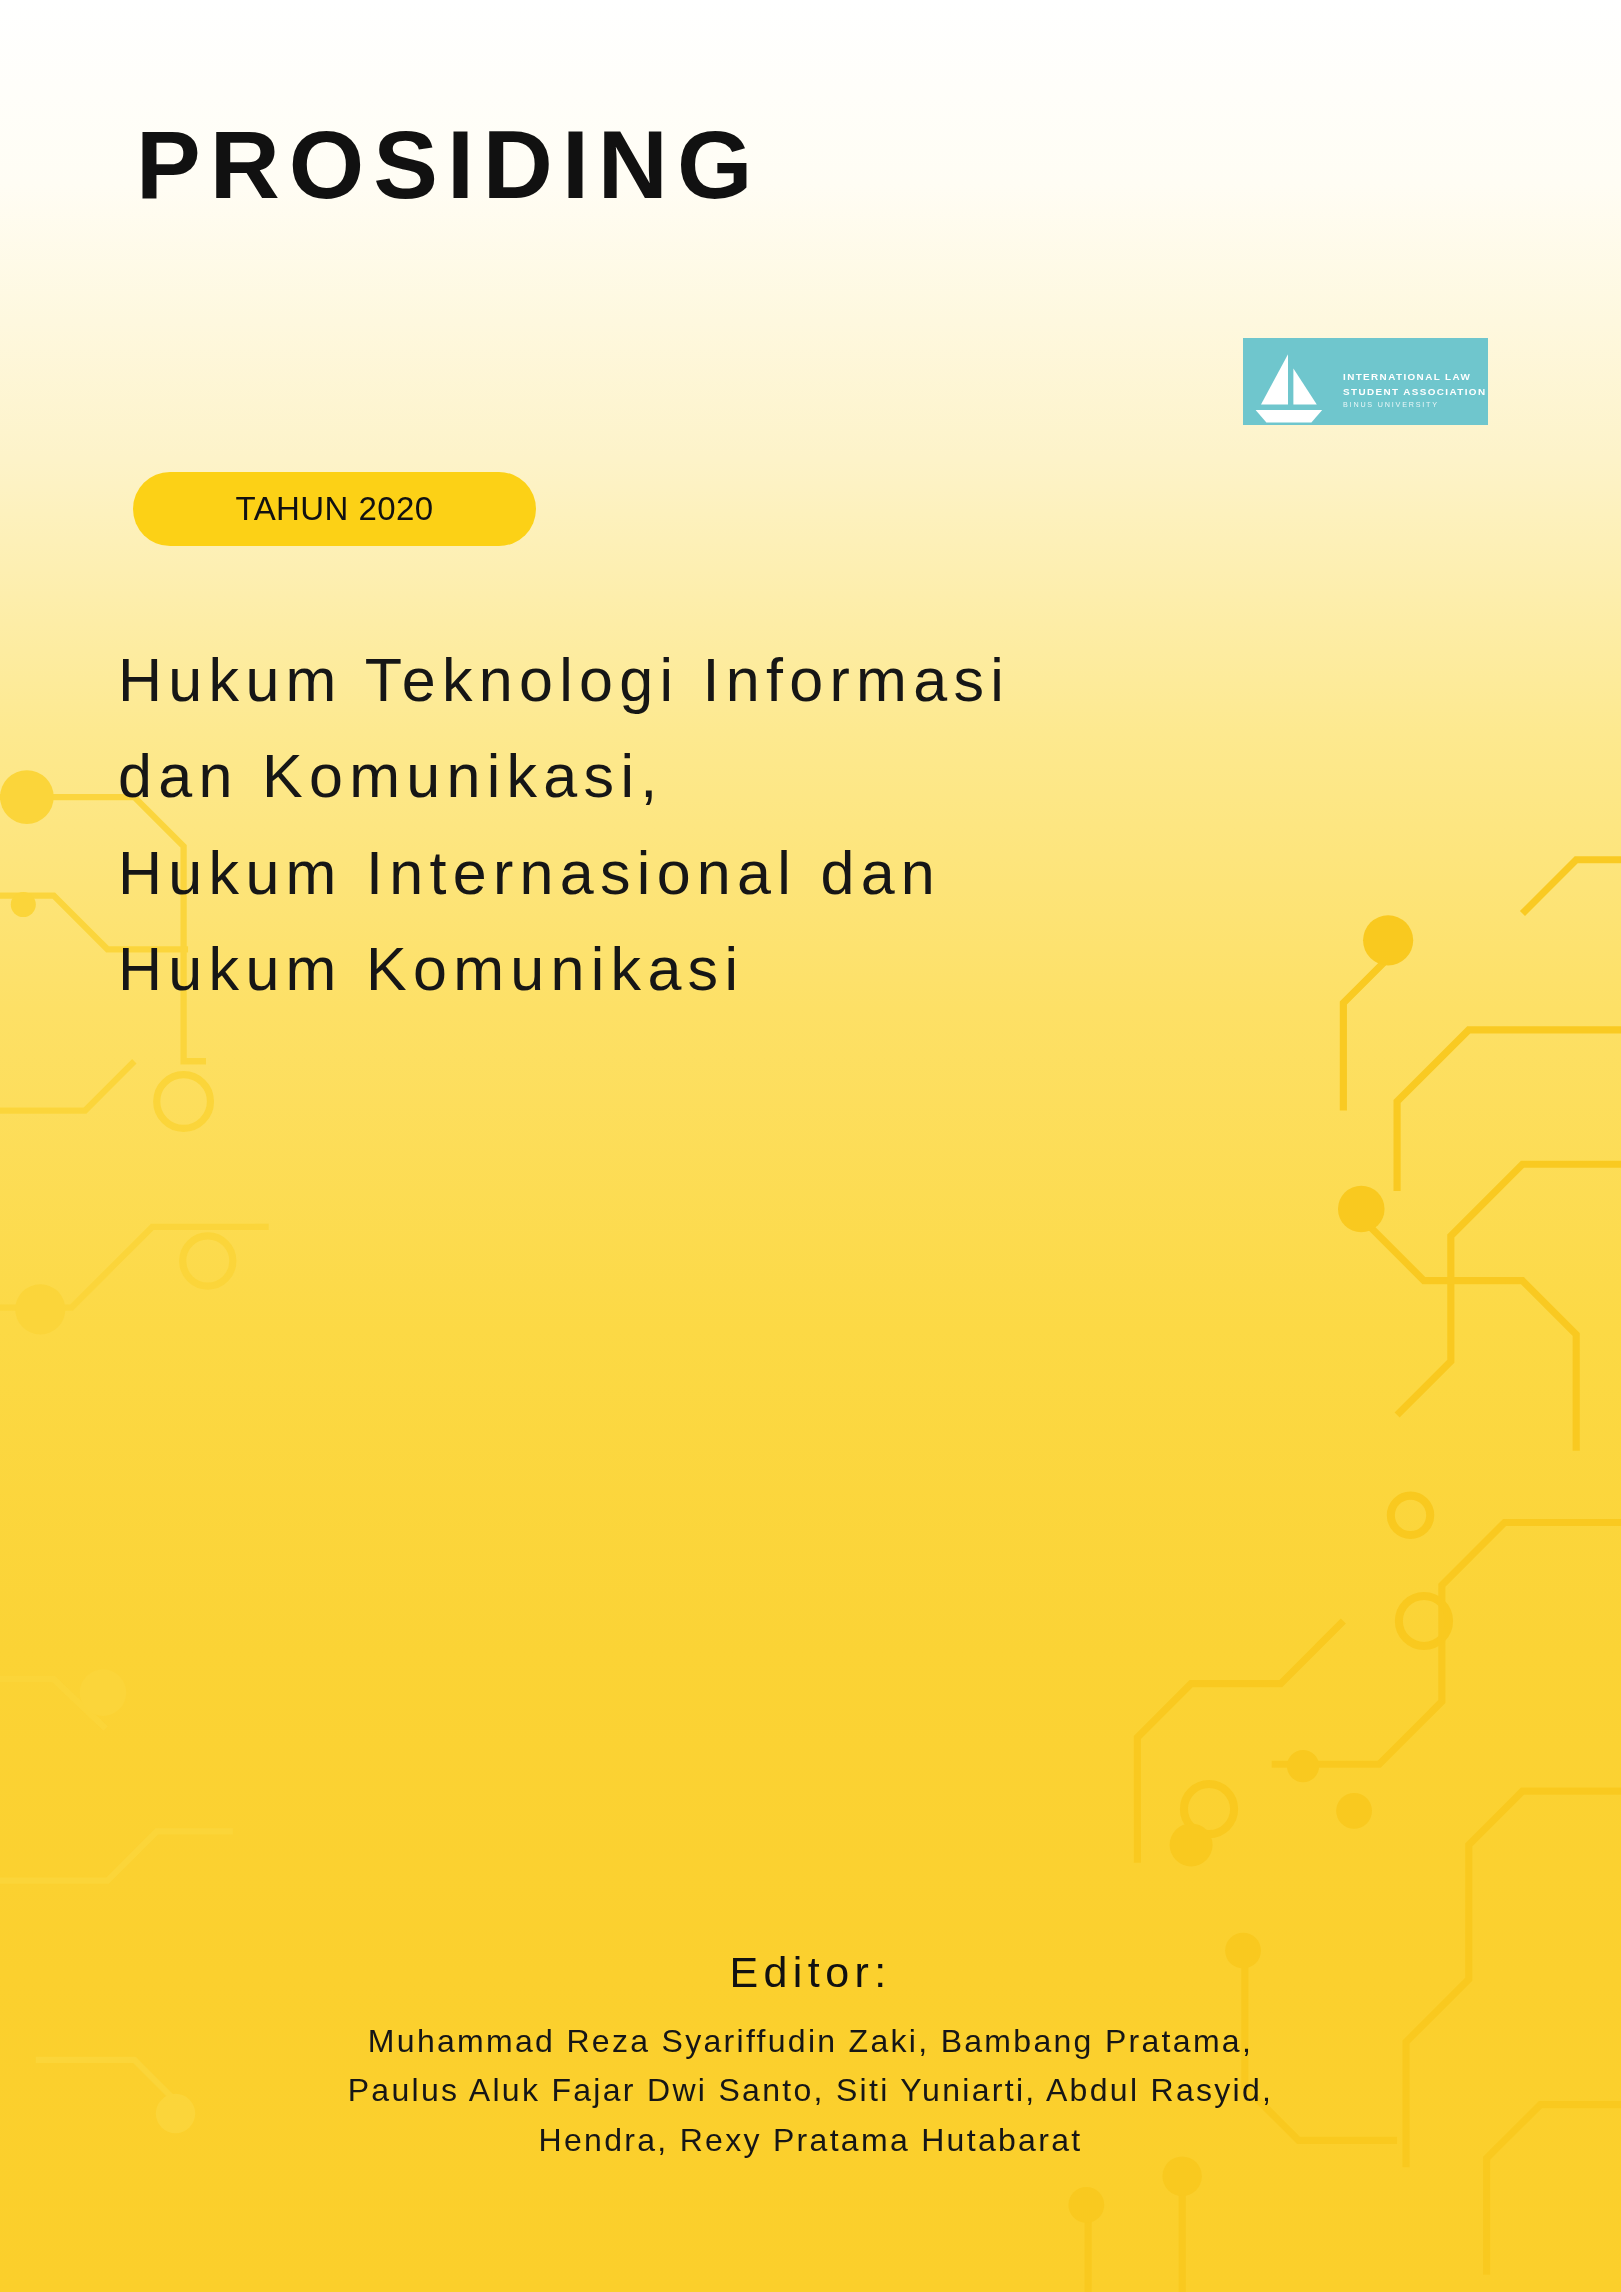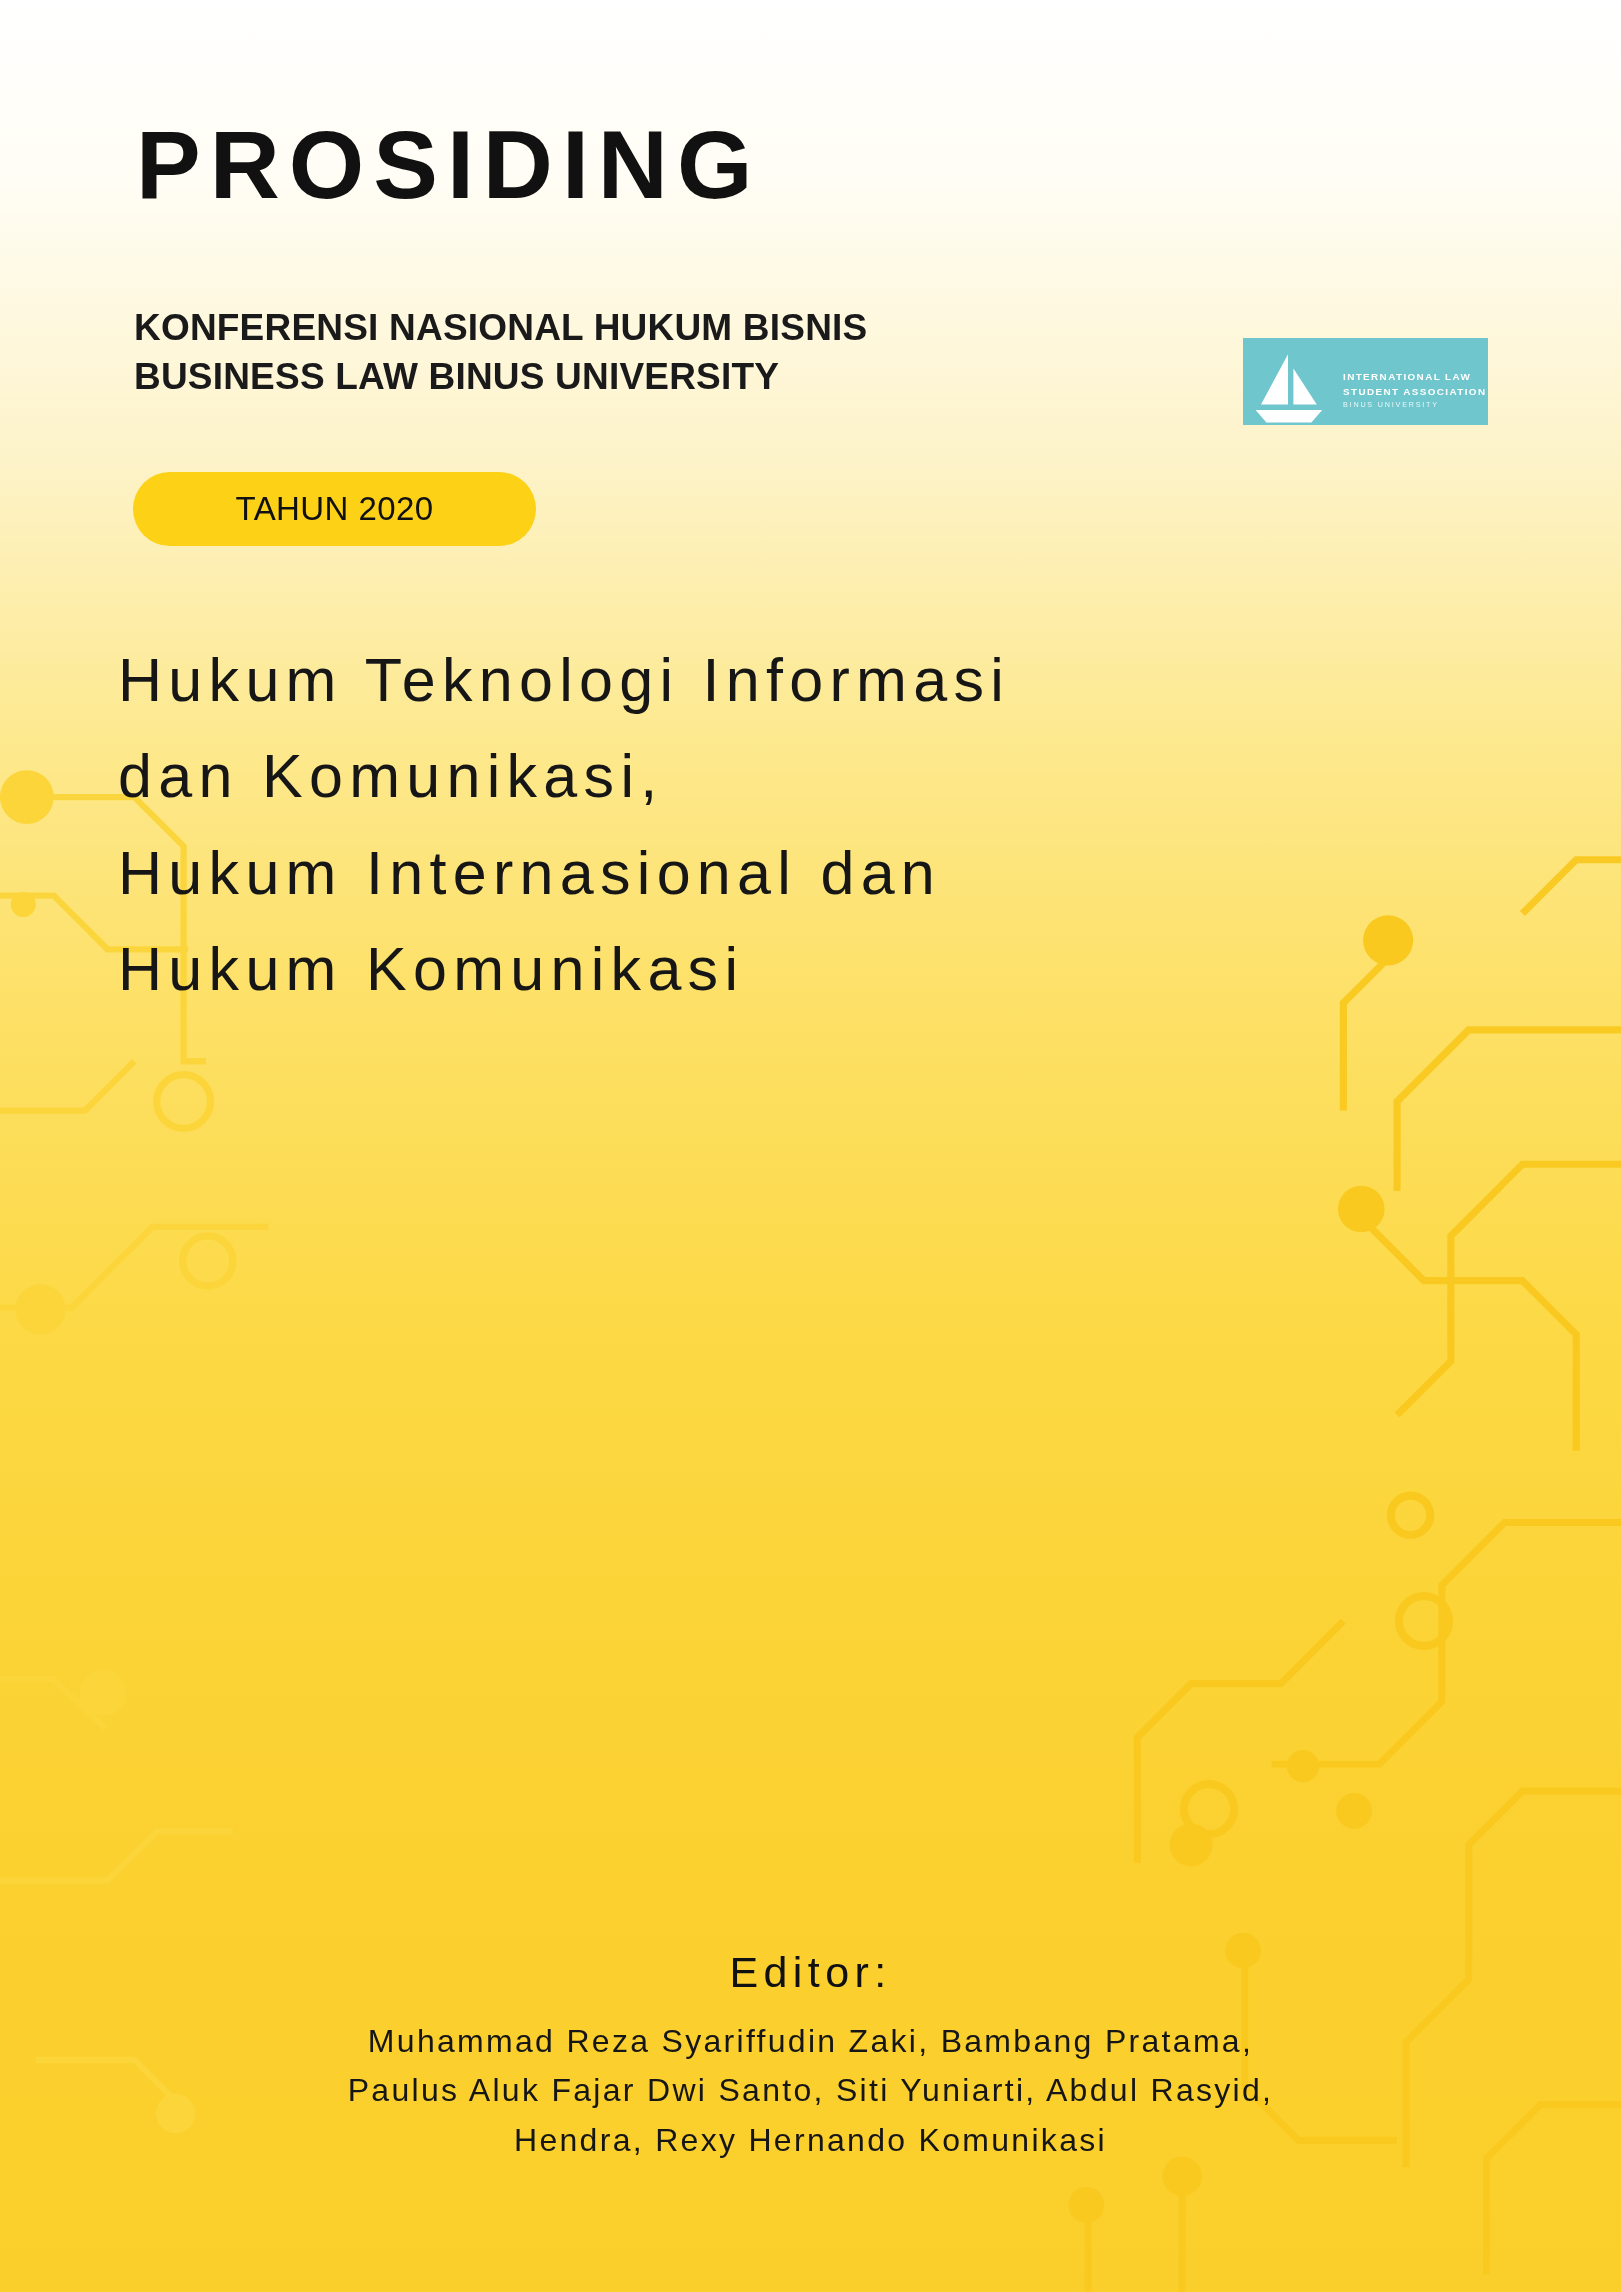--- a/index.html
+++ b/index.html
@@ -220,24 +220,20 @@
       <circle cx="1388" cy="2178" r="20"></circle>
       <circle cx="1320" cy="2430" r="22"></circle>
       <circle cx="1213" cy="2462" r="20"></circle>
       <circle cx="1455" cy="1972" r="18"></circle>
     </g>
   </svg>
 
   <div class="header">
     <div class="prosiding">PROSIDING</div>
 
-    <div class="subtitle">
-      <div>KONFERENSI NASIONAL HUKUM BISNIS</div>
-      <div>BUSINESS LAW BINUS UNIVERSITY</div>
-    </div>
 
     <div class="year-pill">
       <span>TAHUN 2020</span>
     </div>
 
 
     <div class="ilsa-logo">
       <svg width="90" height="99" viewBox="0 0 100 110">
         <path d="M50 18 L50 74 L20 74 Z" fill="#ffffff"></path>
         <path d="M56 34 L56 74 L82 74 Z" fill="#ffffff"></path>
@@ -256,18 +252,18 @@
     <div>dan Komunikasi,</div>
     <div>Hukum Internasional dan</div>
     <div>Hukum Komunikasi</div>
   </div>
 
   <div class="editor-block">
     <div class="editor-label">Editor:</div>
     <div class="editor-names">
       <div>Muhammad Reza Syariffudin Zaki, Bambang Pratama,</div>
       <div>Paulus Aluk Fajar Dwi Santo, Siti Yuniarti, Abdul Rasyid,</div>
-      <div>Hendra, Rexy Hernando Komunikasi</div>
+      <div>Hendra, Rexy Pratama Hutabarat</div>
     </div>
   </div>
 
 </div>
 
 
 </body></html>

